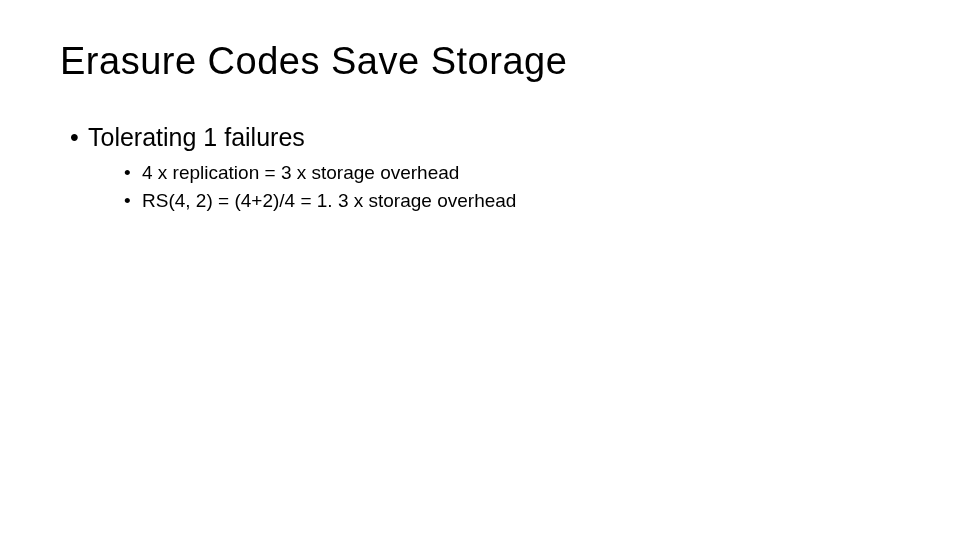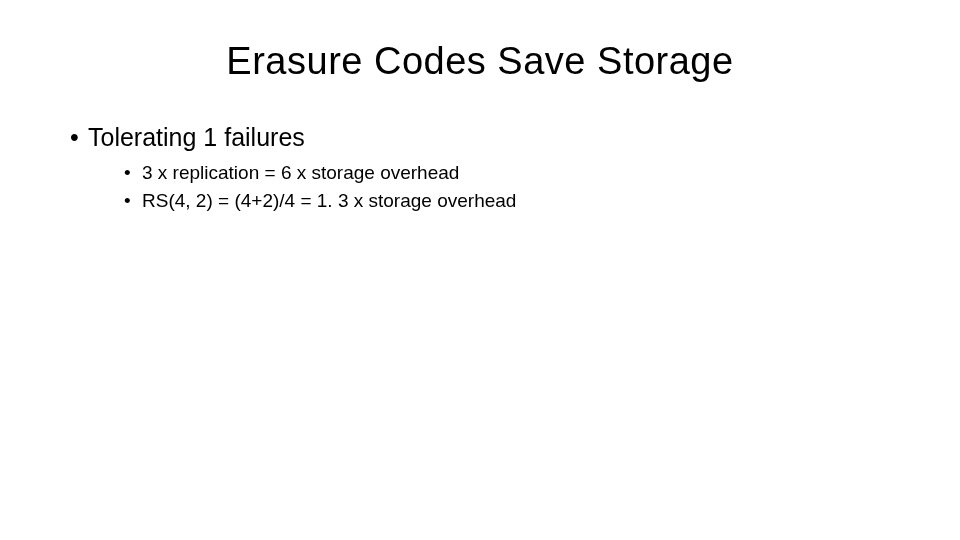--- a/index.html
+++ b/index.html
@@ -13,21 +13,20 @@
       background: #ffffff;
       font-family: Arial, Helvetica, sans-serif;
       color: #000000;
       padding: 40px 60px;
     }
     .slide-title {
       font-size: 38px;
       font-weight: normal;
       margin-bottom: 40px;
       letter-spacing: 0.5px;
-      text-align: center;
     }
     .bullet-list {
       list-style: none;
       padding-left: 10px;
     }
     .bullet-item-l1 {
       font-size: 25px;
       margin-bottom: 14px;
       position: relative;
       padding-left: 18px;
@@ -59,20 +58,20 @@
 </head>
 <body>
 
 <h1 class="slide-title">Erasure Codes Save Storage</h1>
 
 <ul class="bullet-list">
   <li class="bullet-item-l1">
     <span>Tolerating 1 failures</span>
     <ul class="sub-list">
       <li class="bullet-item-l2">
-        <span>3 x replication = 6 x storage overhead</span>
+        <span>4 x replication = 3 x storage overhead</span>
       </li>
       <li class="bullet-item-l2">
         <span>RS(4, 2) = (4+2)/4 = 1. 3 x storage overhead</span>
       </li>
     </ul>
   </li>
 </ul>
 
 </body></html>

